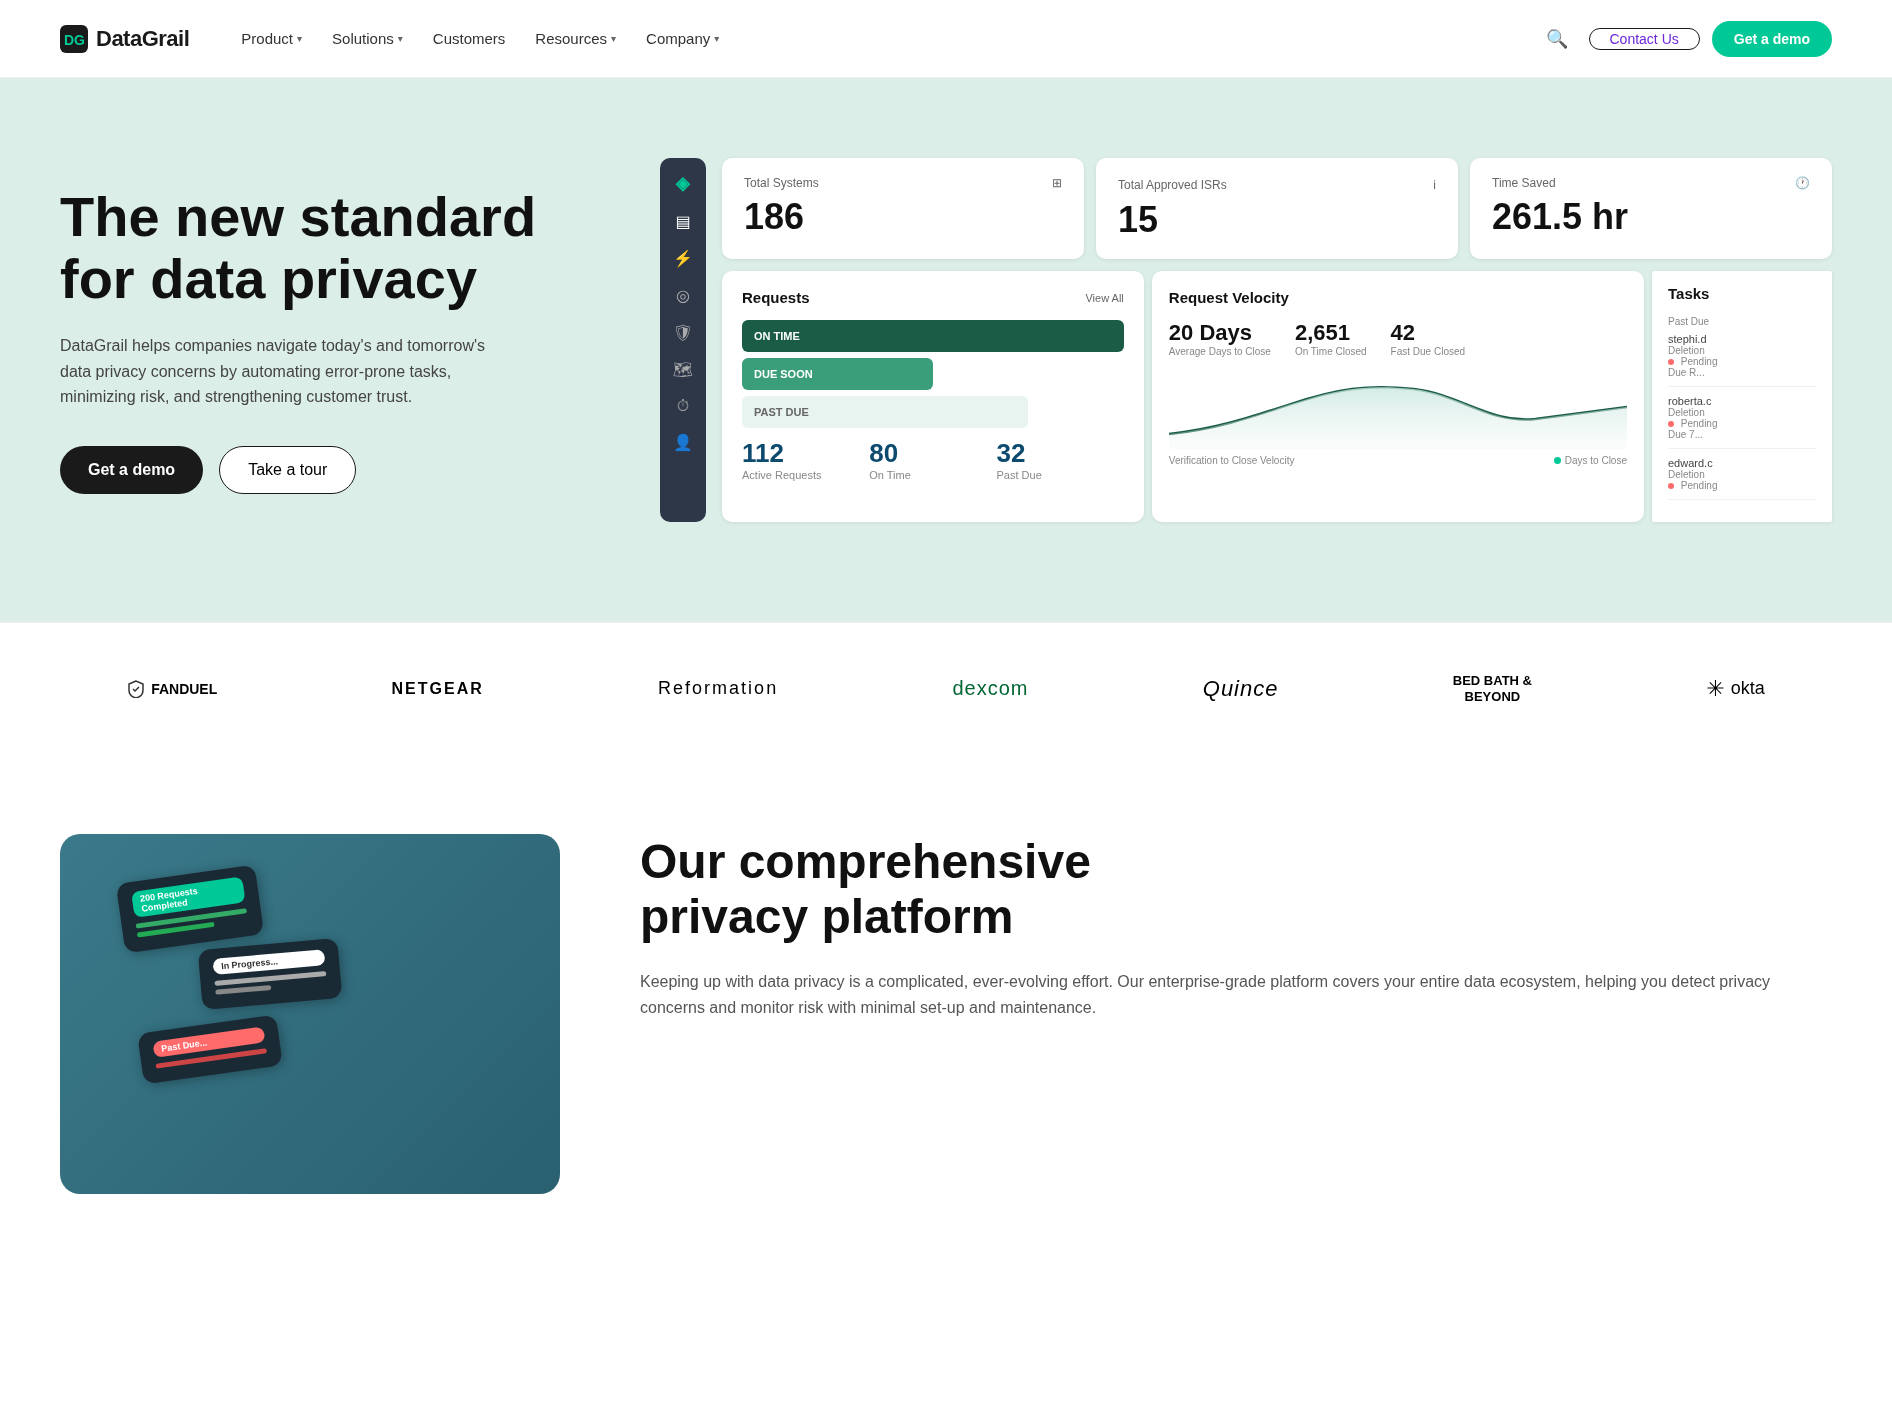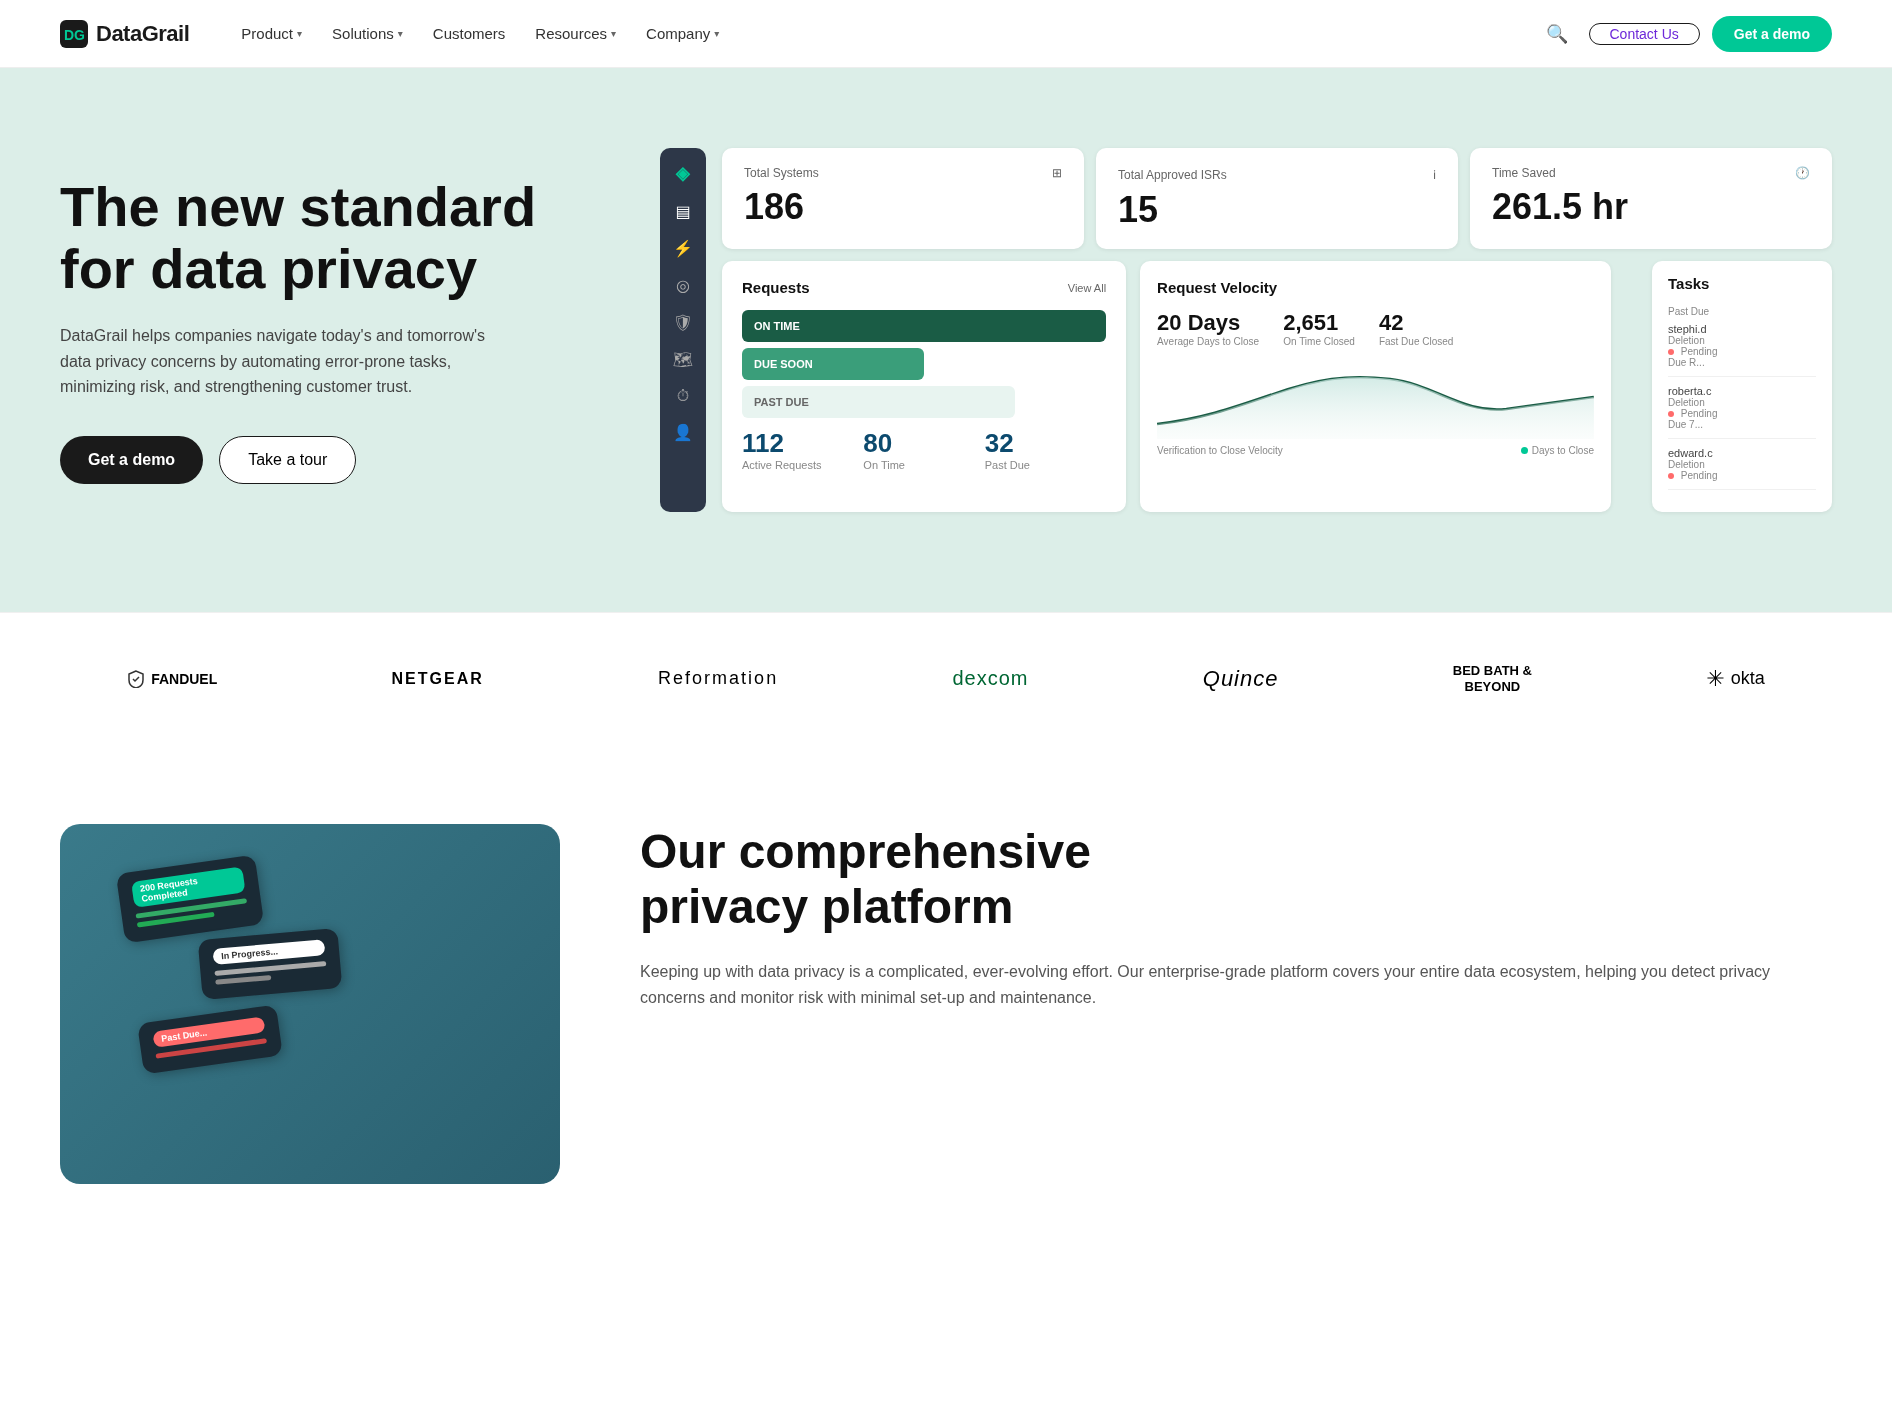--- a/index.html
+++ b/index.html
@@ -1,20 +1,20 @@
 <!DOCTYPE html>
 <html><head>
   <meta charset="utf-8">
   <style>
     * { margin: 0; padding: 0; box-sizing: border-box; }
     body { font-family: -apple-system, BlinkMacSystemFont, 'Segoe UI', sans-serif; background: #fff; }
 
     
     nav {
-      display: flex; align-items: center; padding: 0 60px; height: 68px;
+      display: flex; align-items: center; padding: 0 60px; height: 78px;
       border-bottom: 1px solid #eee; background: #fff; position: sticky; top: 0; z-index: 100;
     }
     .nav-logo { display: flex; align-items: center; gap: 8px; margin-right: 40px; }
     .nav-logo-text { font-size: 22px; font-weight: 700; color: #1a1a1a; letter-spacing: -0.5px; }
     .nav-links { display: flex; gap: 6px; flex: 1; }
     .nav-link {
       display: flex; align-items: center; gap: 4px; padding: 8px 12px;
       font-size: 15px; color: #333; cursor: pointer; border-radius: 6px;
     }
     .nav-link .chevron { font-size: 10px; color: #666; }
@@ -59,21 +59,21 @@
 
     .dash-main { flex: 1; display: flex; flex-direction: column; gap: 12px; }
     .dash-top { display: flex; gap: 12px; }
     .stat-card {
       background: #fff; border-radius: 10px; padding: 18px 22px;
       flex: 1; box-shadow: 0 1px 4px rgba(0,0,0,0.08);
     }
     .stat-label { font-size: 12px; color: #666; margin-bottom: 6px; display: flex; align-items: center; justify-content: space-between; }
     .stat-value { font-size: 36px; font-weight: 700; color: #111; }
 
-    .dash-bottom { display: flex; gap: 14px; }
+    .dash-bottom { display: flex; gap: 8px; }
     .requests-card {
       background: #fff; border-radius: 10px; padding: 18px 20px;
       flex: 1; box-shadow: 0 1px 4px rgba(0,0,0,0.08);
     }
     .card-header { display: flex; justify-content: space-between; align-items: center; margin-bottom: 14px; }
     .card-title { font-size: 15px; font-weight: 600; color: #111; }
     .view-all { font-size: 11px; color: #666; cursor: pointer; }
     .req-bar-label { font-size: 11px; font-weight: 600; color: #fff; }
     .req-bar { height: 32px; border-radius: 6px; display: flex; align-items: center; padding: 0 12px; margin-bottom: 6px; }
     .req-bar.on-time { background: #1a5c45; width: 100%; }
@@ -96,22 +96,22 @@
     .vel-stat-label { font-size: 10px; color: #888; }
 
     
     .chart-area { height: 80px; position: relative; }
     .chart-footer { display: flex; align-items: center; justify-content: space-between; margin-top: 6px; font-size: 10px; color: #888; }
     .chart-legend { display: flex; align-items: center; gap: 4px; }
     .legend-dot { width: 7px; height: 7px; border-radius: 50%; background: #00c896; }
 
     
     .tasks-card {
-      background: #fff; border-radius: 10px; padding: 14px 16px;
-      width: 180px; box-shadow: 0 1px 4px rgba(0,0,0,0.08); overflow: hidden; margin-left: 27px;
+      background: #fff; border-radius: 2px; padding: 14px 16px;
+      width: 180px; box-shadow: 0 1px 4px rgba(0,0,0,0.08); overflow: hidden;
     }
     .task-item { margin-bottom: 8px; padding-bottom: 8px; border-bottom: 1px solid #f0f0f0; }
     .task-name { font-size: 11px; color: #444; font-weight: 500; }
     .task-sub { font-size: 10px; color: #888; }
     .task-dot { width: 6px; height: 6px; border-radius: 50%; background: #ff6b6b; display: inline-block; margin-right: 4px; }
 
     
     .logos-section {
       background: #fff; padding: 50px 60px; display: flex; align-items: center;
       justify-content: space-around; gap: 40px; border-top: 1px solid #f0f0f0;

